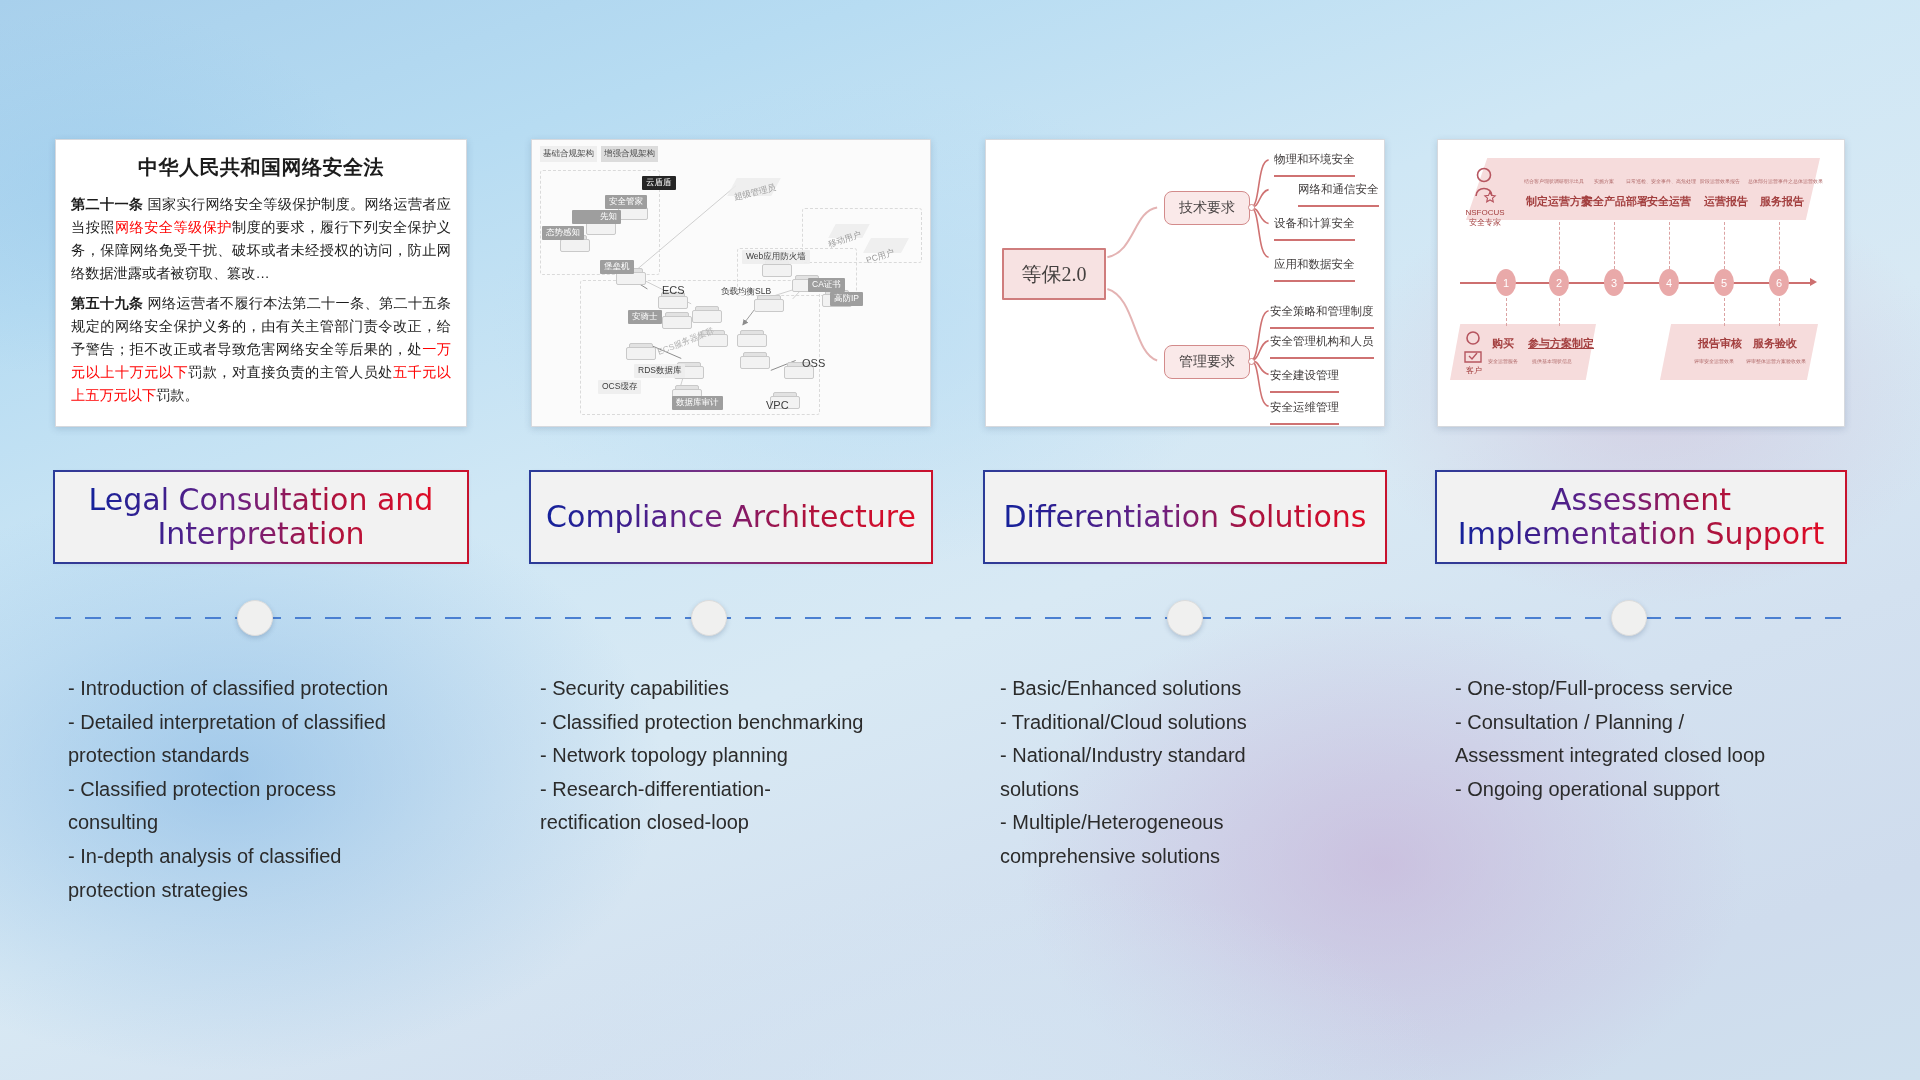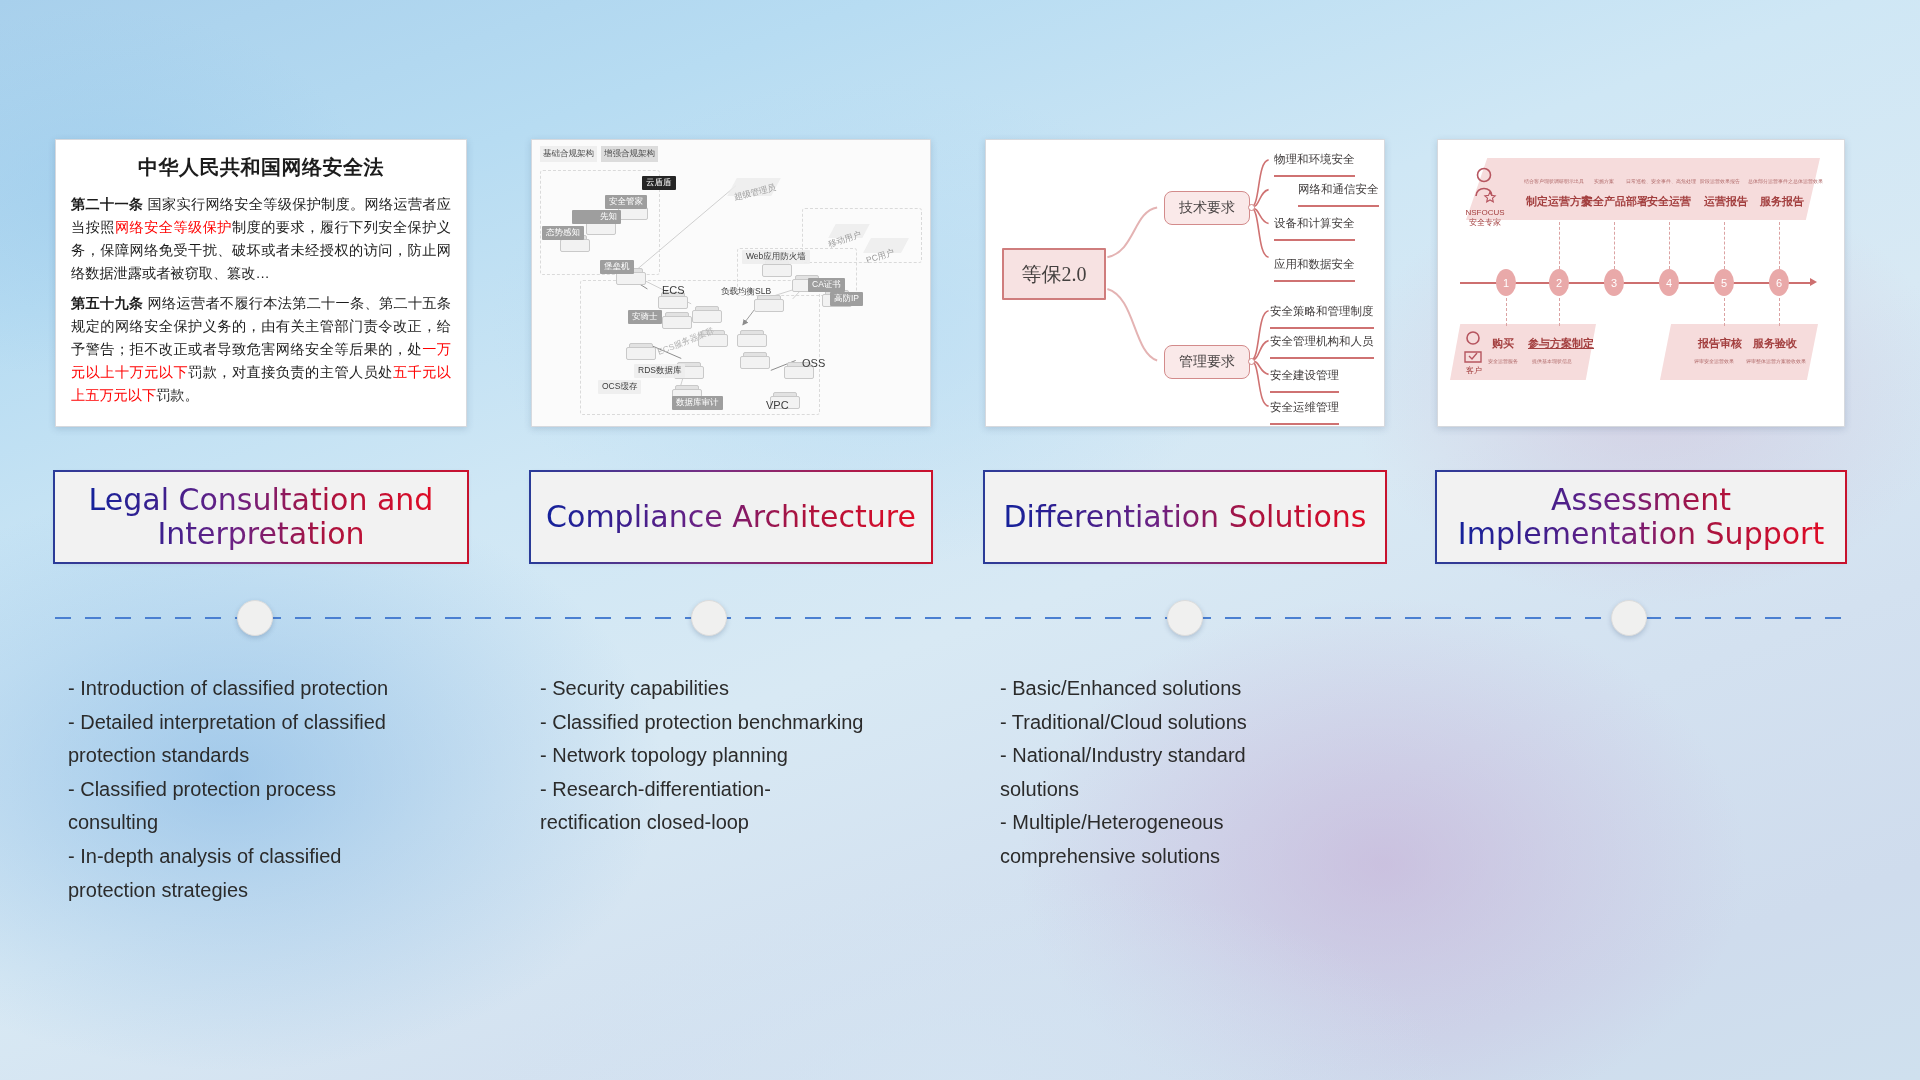--- a/index.html
+++ b/index.html
@@ -482,14 +482,20 @@
 rectification closed-loop</div>
   </div>
   <div class="bullets p2">
     <div>- Basic/Enhanced solutions
 - Traditional/Cloud solutions
 - National/Industry standard
 solutions
 - Multiple/Heterogeneous
 comprehensive solutions</div>
   </div>
+  <div class="bullets p3">
+    <div>- One-stop/Full-process service
+- Consultation / Planning /
+Assessment integrated closed loop
+- Ongoing operational support</div>
+  </div>
 
 </div>
 
 </body></html>

